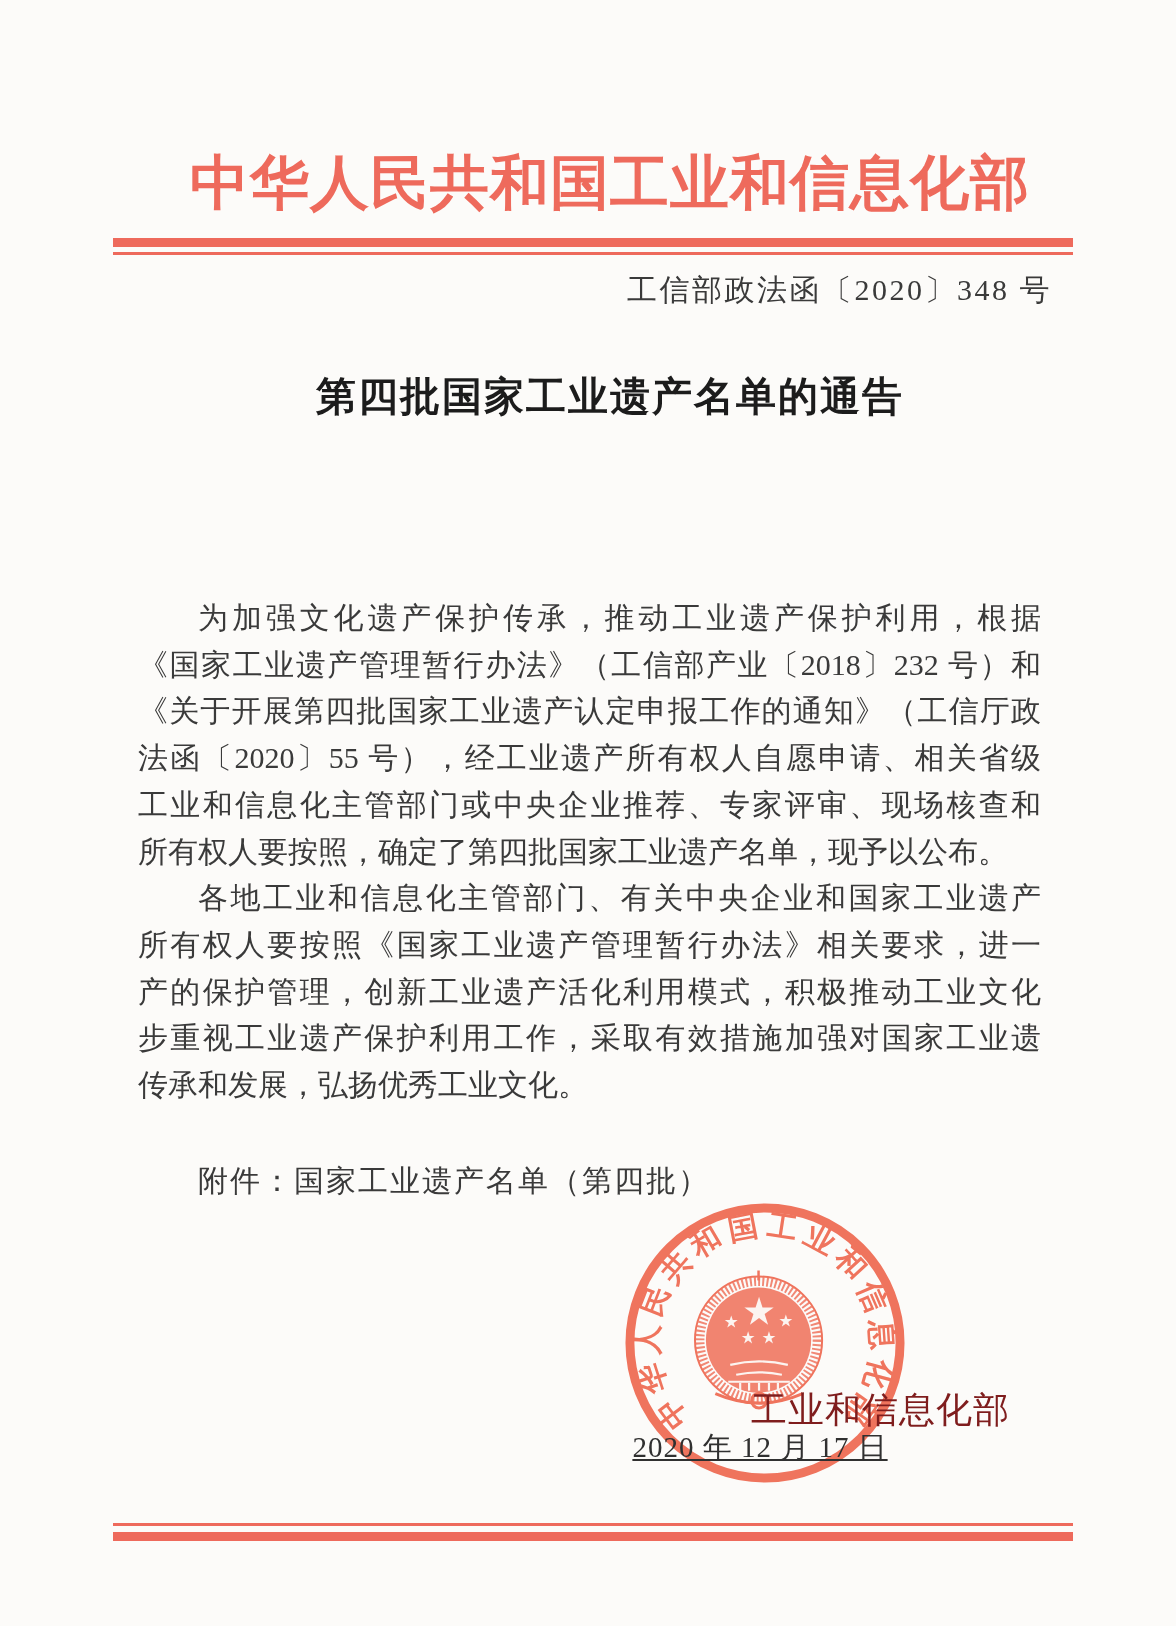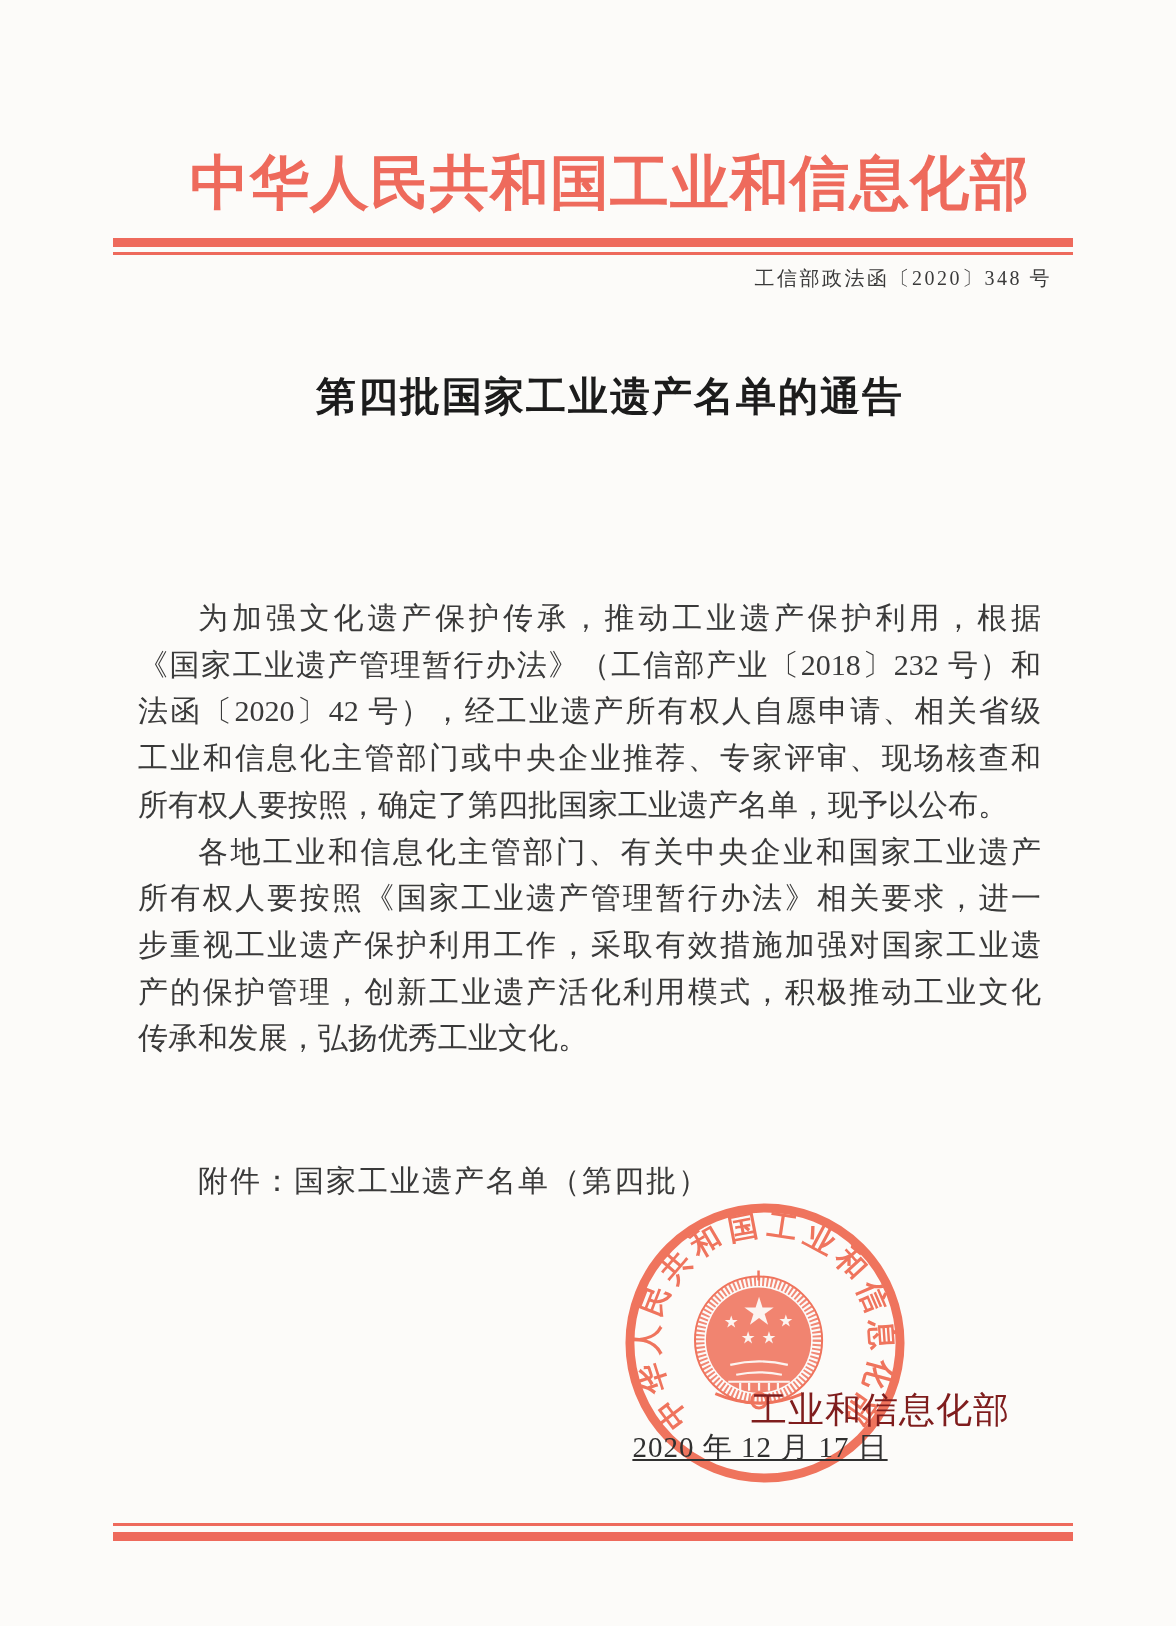--- a/index.html
+++ b/index.html
@@ -15,22 +15,22 @@
     color:var(--red);letter-spacing:1px;white-space:nowrap;
   }
   .rule{position:absolute;left:113px;width:960px;}
   .rule.header{top:238px;}
   .rule.footer{top:1523px;}
   .rule-thick{height:9px;background:var(--red);}
   .rule-thin{height:3px;background:var(--red);}
   .rule.header .rule-thin{margin-top:5px;}
   .rule.footer .rule-thin{margin-bottom:6px;}
   .doc-number{
-    position:absolute;top:260px;right:168px;
-    font-size:20px;line-height:36px;letter-spacing:2.5px;color:var(--ink);
+    position:absolute;top:272px;right:168px;
+    font-size:30px;line-height:36px;letter-spacing:2.5px;color:var(--ink);
     white-space:nowrap;
   }
   .title{
     position:absolute;top:366px;left:0;width:100%;margin:0;
     text-align:center;font-size:40px;line-height:61px;font-weight:700;
     letter-spacing:2px;color:var(--title-ink);
   }
   .title span{display:block;}
   .body-block{
     position:absolute;top:595px;left:138px;width:903px;
@@ -69,27 +69,28 @@
 
   <div class="doc-number">工信部政法函〔2020〕348 号</div>
 
   <h1 class="title">
     <span>第四批国家工业遗产名单的通告</span>
   </h1>
 
   <div class="body-block">
       <div class="bline indent">为加强文化遗产保护传承，推动工业遗产保护利用，根据</div>
       <div class="bline">《国家工业遗产管理暂行办法》（工信部产业〔2018〕232 号）和</div>
-      <div class="bline">法函〔2020〕42 号），经工业遗产所有权人自愿申请、相关省级</div>
+      <div class="bline">《关于开展第四批国家工业遗产认定申报工作的通知》（工信厅政</div>
+      <div class="bline">法函〔2020〕55 号），经工业遗产所有权人自愿申请、相关省级</div>
       <div class="bline">工业和信息化主管部门或中央企业推荐、专家评审、现场核查和</div>
       <div class="bline pend">所有权人要按照，确定了第四批国家工业遗产名单，现予以公布。</div>
       <div class="bline indent">各地工业和信息化主管部门、有关中央企业和国家工业遗产</div>
       <div class="bline">所有权人要按照《国家工业遗产管理暂行办法》相关要求，进一</div>
+      <div class="bline">产的保护管理，创新工业遗产活化利用模式，积极推动工业文化</div>
       <div class="bline">步重视工业遗产保护利用工作，采取有效措施加强对国家工业遗</div>
-      <div class="bline">产的保护管理，创新工业遗产活化利用模式，积极推动工业文化</div>
       <div class="bline pend">传承和发展，弘扬优秀工业文化。</div>
     </div>
 
   <div class="attachment">附件：国家工业遗产名单（第四批）</div>
 
   <div class="seal">
     <svg viewBox="0 0 290 290" xmlns="http://www.w3.org/2000/svg">
       <defs>
         <path id="star" d="M0,-10 L2.25,-3.09 L9.51,-3.09 L3.63,1.18 L5.88,8.09 L0,3.82 L-5.88,8.09 L-3.63,1.18 L-9.51,-3.09 L-2.25,-3.09 Z"></path>
         <path id="sealArc" d="M 68.6 221.4 A 108 108 0 1 1 221.4 221.4" fill="none"></path>

